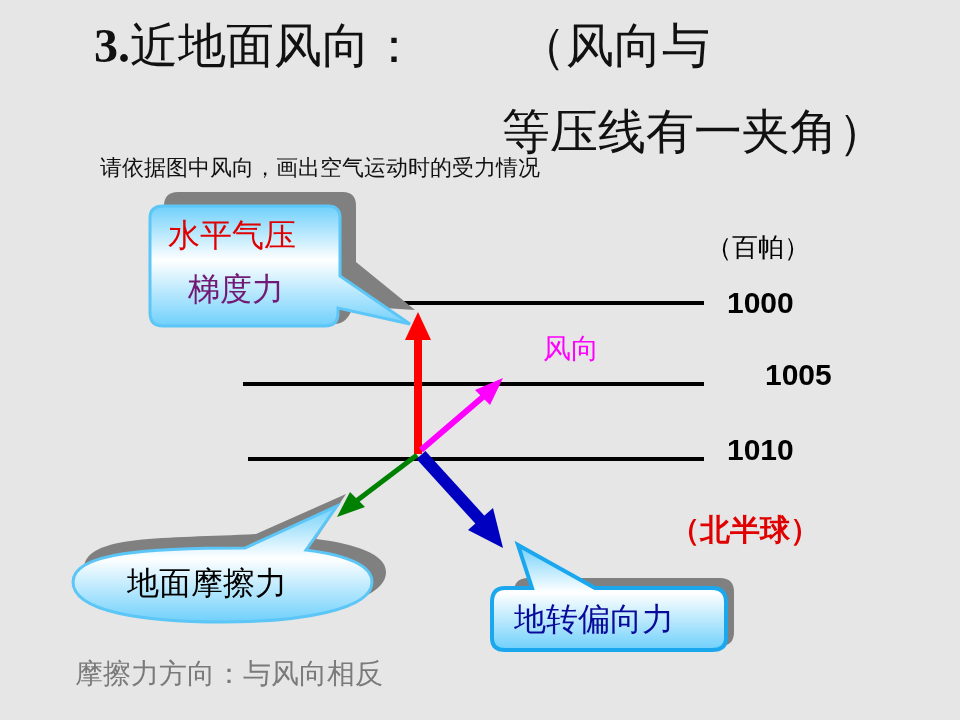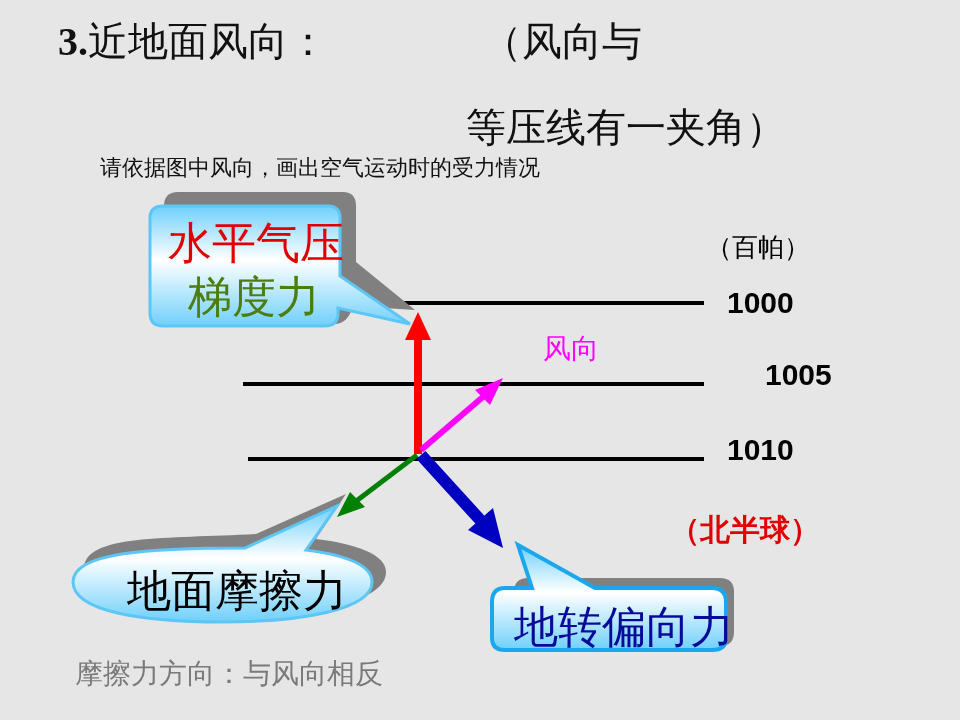--- a/index.html
+++ b/index.html
@@ -1,28 +1,28 @@
 <!DOCTYPE html>
 <html><head>
 <meta charset="utf-8">
 <style>
   html,body{margin:0;padding:0;}
   body{width:960px;height:720px;background:#e6e6e6;position:relative;overflow:hidden;
        font-family:"DejaVu Serif","Liberation Serif",serif;}
   .abs{position:absolute;white-space:nowrap;}
-  .title{font-size:40px;color:#111;}
+  .title{font-size:48px;color:#111;margin-left:36px;}
   .title .num{font-family:"Liberation Serif",serif;font-weight:bold;}
   .sub{font-size:22px;color:#111;}
   .unit{font-size:26px;color:#000000;}
   .isolabel{font-family:Liberation Sans, sans-serif;font-weight:bold;font-size:30px;color:#000;}
   .wind{font-size:28px;color:#ff00ff;font-family:"DejaVu Sans",sans-serif;}
   .hemi{font-size:30px;color:#e00000;font-weight:bold;font-family:"DejaVu Sans",sans-serif;}
   .note{font-size:28px;color:#7a7a7a;font-family:Liberation Mono, monospace;}
   svg{position:absolute;left:0;top:0;}
-  .ctext{font-size:44px;}
+  .ctext{font-size:32px;}
 </style>
 </head>
 <body>
 
 <div class="abs title" style="left:58px;top:14px;">
   <span class="num">3.</span><span>近地面风向：</span>
 </div>
 <div class="abs title" style="left:482px;top:14px;">（风向与</div>
 <div class="abs title" style="left:466px;top:100px;">等压线有一夹角）</div>
 <div class="abs sub" style="left:100px;top:153px;">请依据图中风向，画出空气运动时的受力情况</div>
@@ -72,21 +72,21 @@
     <path d="M73,582 C73,552 150,548 245,548 L337,506 L306,550 C345,555 372,565 372,582 C372,610 300,622 222,622 C145,622 73,612 73,582 Z" fill="url(#cg)" stroke="#5cc6f7" stroke-width="3"></path>
   </g>
 
   <g>
     <path d="M520,578 H712 Q726,578 726,592 V632 Q726,646 712,646 H520 Q506,646 506,632 V592 Q506,578 520,578 Z" fill="#808080" transform="translate(8,0)"></path>
     <path d="M518,545 L595,588 H712 Q726,588 726,602 V638 Q726,650 712,650 H505 Q492,650 492,638 V602 Q492,588 505,588 H532 Z" fill="url(#cg)" stroke="#1aa7ee" stroke-width="4"></path>
   </g>
 </svg>
 
 <div class="abs ctext" style="left:168px;top:214px;color:#e00000;">水平气压</div>
-<div class="abs ctext" style="left:188px;top:268px;color:#4d7c0f;">梯度力</div>
+<div class="abs ctext" style="left:188px;top:268px;color:#701a75;">梯度力</div>
 <div class="abs ctext" style="left:127px;top:562px;color:#000;">地面摩擦力</div>
 <div class="abs ctext" style="left:514px;top:598px;color:#0a0a9a;">地转偏向力</div>
 
 <div class="abs isolabel" style="left:727px;top:286px;">1000</div>
 <div class="abs isolabel" style="left:765px;top:358px;">1005</div>
 <div class="abs isolabel" style="left:727px;top:433px;">1010</div>
 
 <div class="abs wind" style="left:543px;top:330px;">风向</div>
 <div class="abs hemi" style="left:670px;top:510px;">（北半球）</div>
 

